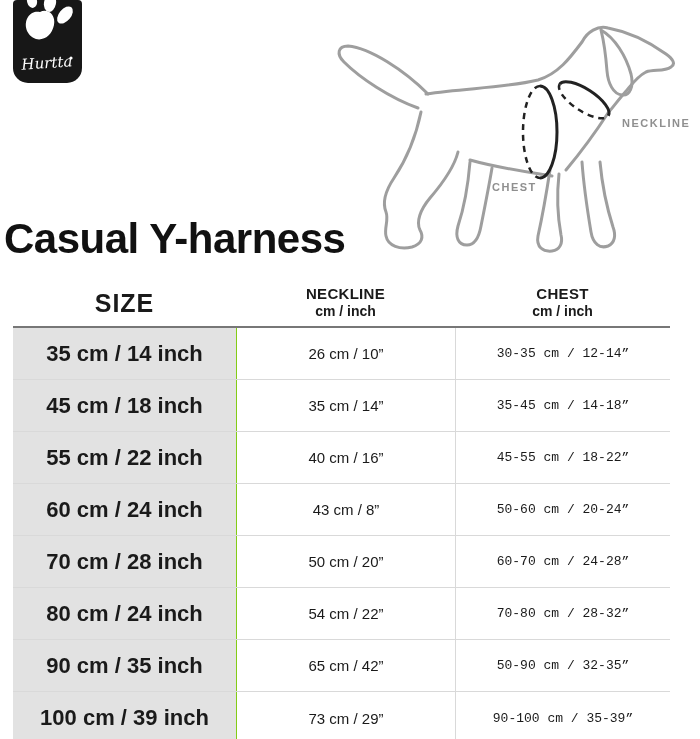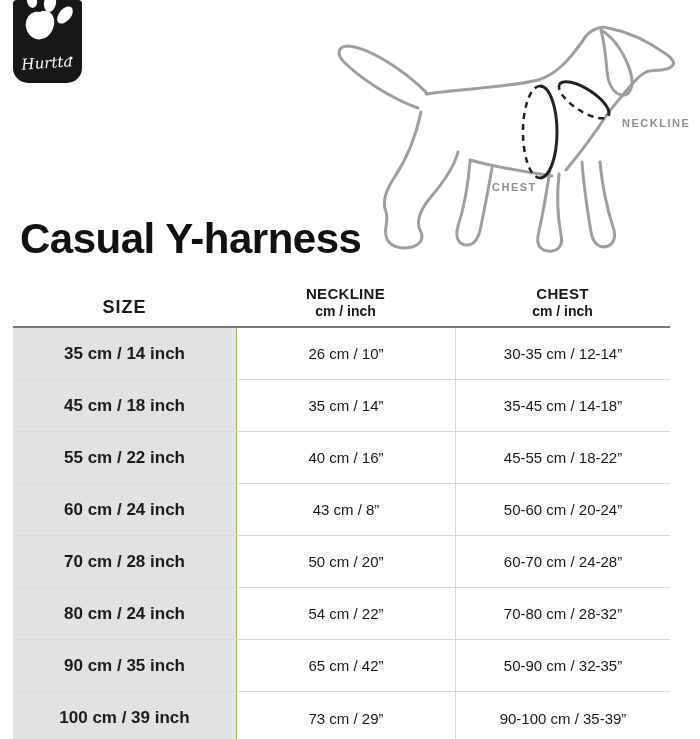--- a/index.html
+++ b/index.html
@@ -34,21 +34,21 @@
     font-family: "Liberation Sans", sans-serif;
     font-size: 11px;
     font-weight: bold;
     letter-spacing: 1.5px;
     fill: #8f8f8f;
   }
 
   
   .page-title {
     position: absolute;
-    left: 20px; top: 215px;
+    left: 4px; top: 215px;
     font-size: 42px;
     font-weight: 800;
     letter-spacing: -0.5px;
     color: #111111;
     white-space: nowrap;
   }
 
   
   .size-table {
     position: absolute;
@@ -60,42 +60,42 @@
     height: 58px;
     border-bottom: 2px solid #777777;
     align-items: flex-end;
   }
   .th { display: flex; flex-direction: column; justify-content: flex-end; align-items: center; padding-bottom: 7px; }
   .th-size  { width: 223px; }
   .th-neck  { width: 219px; }
   .th-chest { width: 215px; }
   .col-label    { font-size: 15px; font-weight: bold; letter-spacing: 0.3px; line-height: 1.1; }
   .col-sublabel { font-size: 14px; font-weight: bold; line-height: 1.15; }
-  .th-size .col-label { font-size: 18px; letter-spacing: 1px; line-height: 1; padding-bottom: 3px; }
+  .th-size .col-label { font-size: 25px; letter-spacing: 1px; line-height: 1; padding-bottom: 3px; }
 
   .trow {
     display: flex;
     height: 52px;
     border-bottom: 1px solid #d9d9d9;
   }
   .trow:last-child { border-bottom: none; }
   .cell {
     display: flex;
     align-items: center;
     justify-content: center;
     text-align: center;
   }
   .cell-size {
     width: 223px;
     background: #e2e2e2;
     font-weight: bold;
-    font-size: 17px;
+    font-size: 22px;
   }
   .cell-neck  { width: 219px; font-size: 15px; border-left: 1px solid #84cc16; }
-  .cell-chest { width: 215px; font-size: 15px; border-left: 1px solid #d9d9d9; }
+  .cell-chest { width: 215px; font-size: 13px; border-left: 1px solid #d9d9d9; font-family: Liberation Mono, monospace; }
 </style>
 </head>
 <body>
 
 <div class="logo">
   <svg viewBox="0 0 69 83">
 
     <path d="M 27 12 C 35 8, 43 15, 41 25 C 39 35, 31 41, 23 39 C 14 36, 10 25, 15 17 C 18 12, 23 11, 27 12 Z" fill="#ffffff"></path>
 
     <ellipse cx="19" cy="1" rx="5" ry="7" fill="#ffffff" transform="rotate(-12 19 1)"></ellipse>

